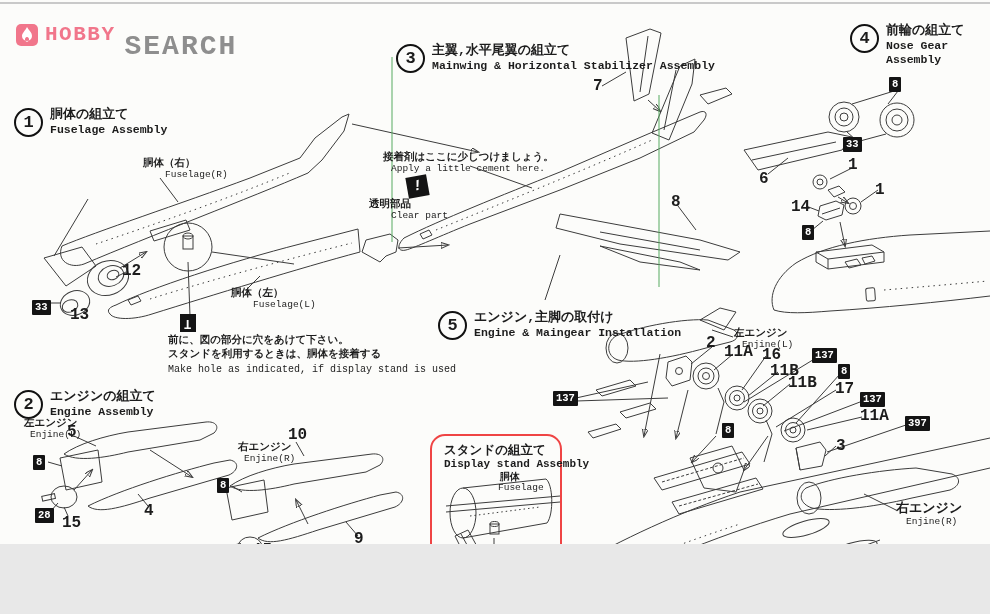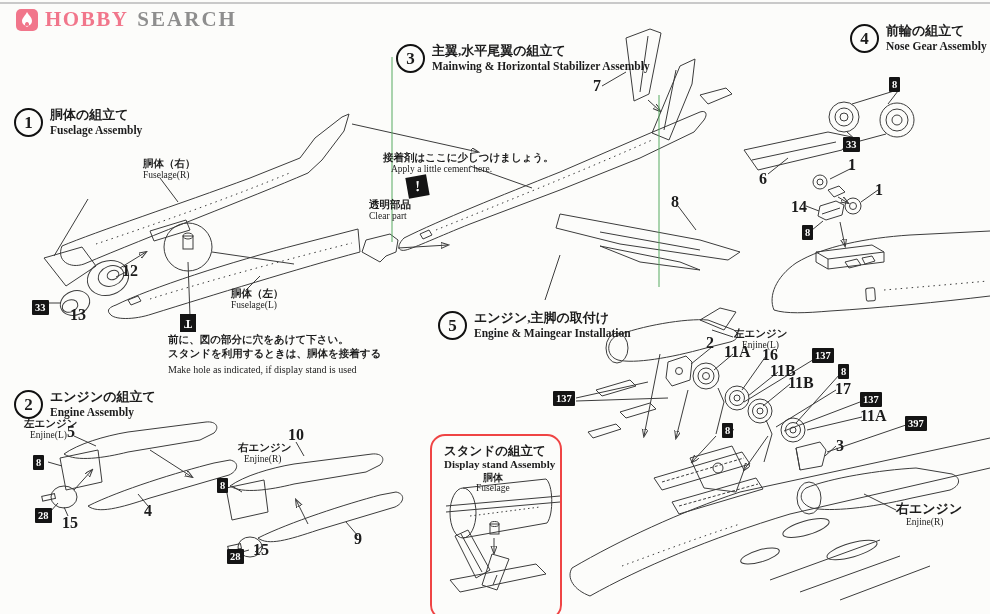--- a/index.html
+++ b/index.html
@@ -1,37 +1,37 @@
 <!DOCTYPE html>
 <html><head>
 <meta charset="utf-8">
 <style>
   html,body{margin:0;padding:0;background:#e8e8e8;}
-  .sheet{position:relative;width:990px;height:614px;background:#fcfcfa;overflow:hidden;
-         font-family:Liberation Serif, serif;color:#1c1c1c;}
+  .sheet{position:relative;width:990px;height:544px;background:#fcfcfa;overflow:hidden;
+         font-family:Liberation Mono, monospace;color:#1c1c1c;}
   .topline{position:absolute;left:0;top:2px;width:990px;height:2px;background:#c9c9c9;}
   svg.art{position:absolute;left:0;top:0;}
   svg.art path,svg.art line,svg.art ellipse,svg.art circle,svg.art rect,svg.art polyline{
     stroke:#3c3c3c;fill:none;stroke-width:1;}
   
   .logo{position:absolute;left:16px;top:7px;display:flex;align-items:center;gap:7px;}
   .flame{width:22px;height:22px;background:#f1768b;border-radius:5px;display:flex;align-items:center;justify-content:center;}
   .lg-a{color:#f1768b;font-weight:bold;font-size:21px;letter-spacing:1.5px;}
-  .lg-b{color:#8e8e8e;font-weight:bold;font-size:21px;letter-spacing:2px;margin-left:2px;}
+  .lg-b{color:#8e8e8e;font-weight:bold;font-size:28px;letter-spacing:2px;margin-left:2px;margin-top:24px;}
   
   .shead{position:absolute;display:flex;gap:7px;align-items:flex-start;}
   .scircle{width:25px;height:25px;border:2.4px solid #111;border-radius:50%;
            display:flex;align-items:center;justify-content:center;
            font-weight:bold;font-size:17px;background:#fcfcfa;flex:0 0 auto;}
   .tjp{font-weight:bold;font-size:13px;line-height:1.15;}
   .ten{font-weight:bold;font-size:11.5px;line-height:1.25;}
   
   .lbl{position:absolute;line-height:1.12;white-space:nowrap;}
   .jl{font-weight:bold;font-size:10.5px;}
-  .el{font-size:9.5px;}
+  .el{font-size:9.5px;margin-left:22px;}
   .pn{position:absolute;font-weight:bold;font-size:16px;white-space:nowrap;}
   .pbox{position:absolute;background:#141414;color:#fff;font-weight:bold;font-size:10.5px;
         padding:1px 3px;line-height:1.25;border-radius:1px;}
   .njp{font-weight:bold;font-size:10.5px;line-height:1.35;}
   .nen{font-size:10px;margin-top:3px;}
   .icon-sq{position:absolute;background:#141414;color:#fff;display:flex;align-items:center;justify-content:center;}
   
   .standbox{position:absolute;left:430px;top:434px;width:128px;height:182px;
             border:2px solid #ef4444;border-radius:15px;}
   .scanline{position:absolute;width:2px;background:rgba(85,170,95,.5);}

